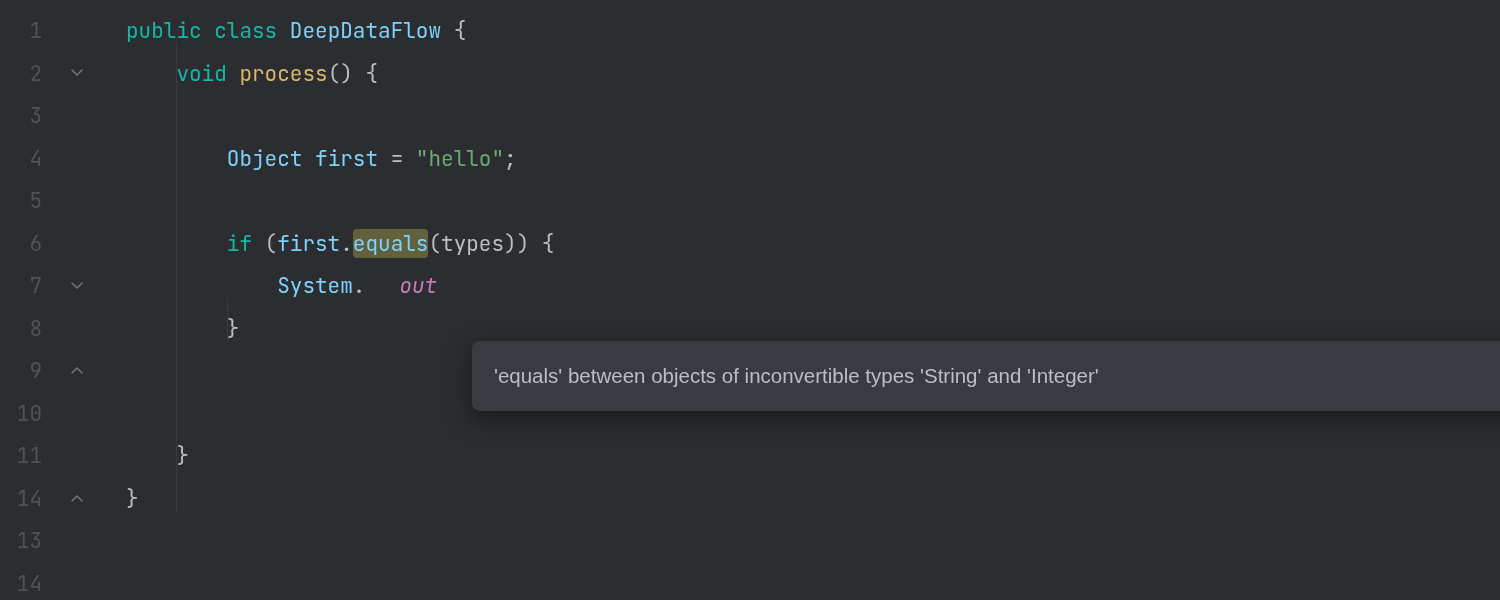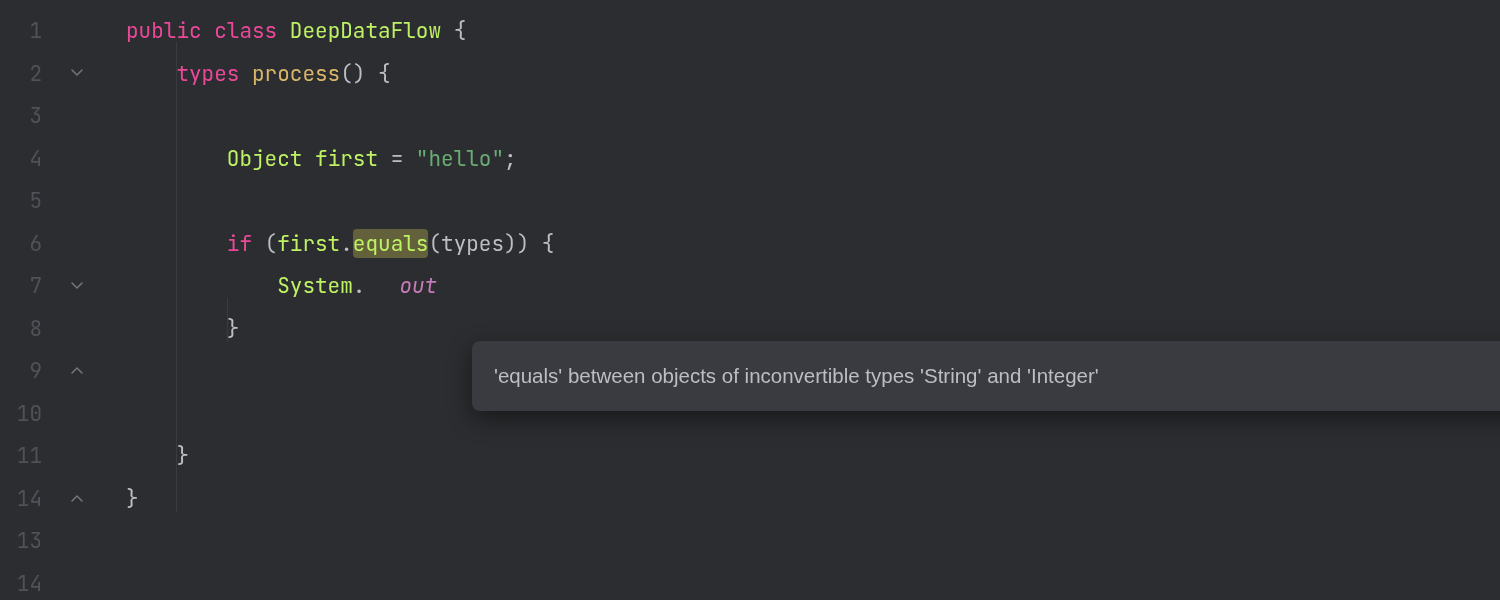--- a/index.html
+++ b/index.html
@@ -47,22 +47,22 @@
       padding-top: 10px;
       position: relative;
       color: #bcbec4;
     }
     .code-line {
       height: 42.5px;
       line-height: 42.5px;
       white-space: pre;
       position: relative;
     }
-    .kw-orange { color: #ec4899; margin-top: 34px; }
-    .identifier { color: #bef264; }
+    .kw-orange { color: #14b8a6; margin-top: 34px; }
+    .identifier { color: #7dd3fc; }
     .method-decl { color: #dab668; }
     .string { color: #6aab73; }
     .number { color: #57a8f5; }
     .punct { color: #bcbec4; }
     .field-italic { color: #c67bb9; font-style: italic; margin-left: 34px; }
     .hl-warn {
       background: #63613b;
       border-radius: 4px;
       padding: 1px 0;
     }
@@ -140,21 +140,21 @@
     <svg width="16" height="16" viewBox="0 0 16 16">
         <path d="M3 11 L8 6 L13 11" stroke="#6f737a" stroke-width="1.6" fill="none" stroke-linecap="round" stroke-linejoin="round"></path>
       </svg>
   </div>
 </div>
 
 <div class="code-area">
 
   <div class="code-line"><span style="padding-left:26px;"></span><span class="kw-orange">public</span> <span class="kw-orange">class</span> <span class="identifier">DeepDataFlow</span><span class="punct"> {</span></div>
 
-  <div class="code-line"><span style="padding-left:26px;"></span>    <span class="kw-orange">types</span> <span class="method-decl">process</span><span class="punct">() {</span></div>
+  <div class="code-line"><span style="padding-left:26px;"></span>    <span class="kw-orange">void</span> <span class="method-decl">process</span><span class="punct">() {</span></div>
 
   <div class="code-line"></div>
 
   <div class="code-line"><span style="padding-left:26px;"></span>        <span class="identifier">Object</span> <span class="identifier">first</span><span class="punct"> = </span><span class="string">"hello"</span><span class="punct">;</span></div>
 
 
   <div class="code-line"></div>
 
   <div class="code-line"><span style="padding-left:26px;"></span>        <span class="kw-orange">if</span><span class="punct"> (</span><span class="identifier">first</span><span class="punct">.</span><span class="hl-warn identifier">equals</span><span class="punct">(types)) {</span></div>
 

